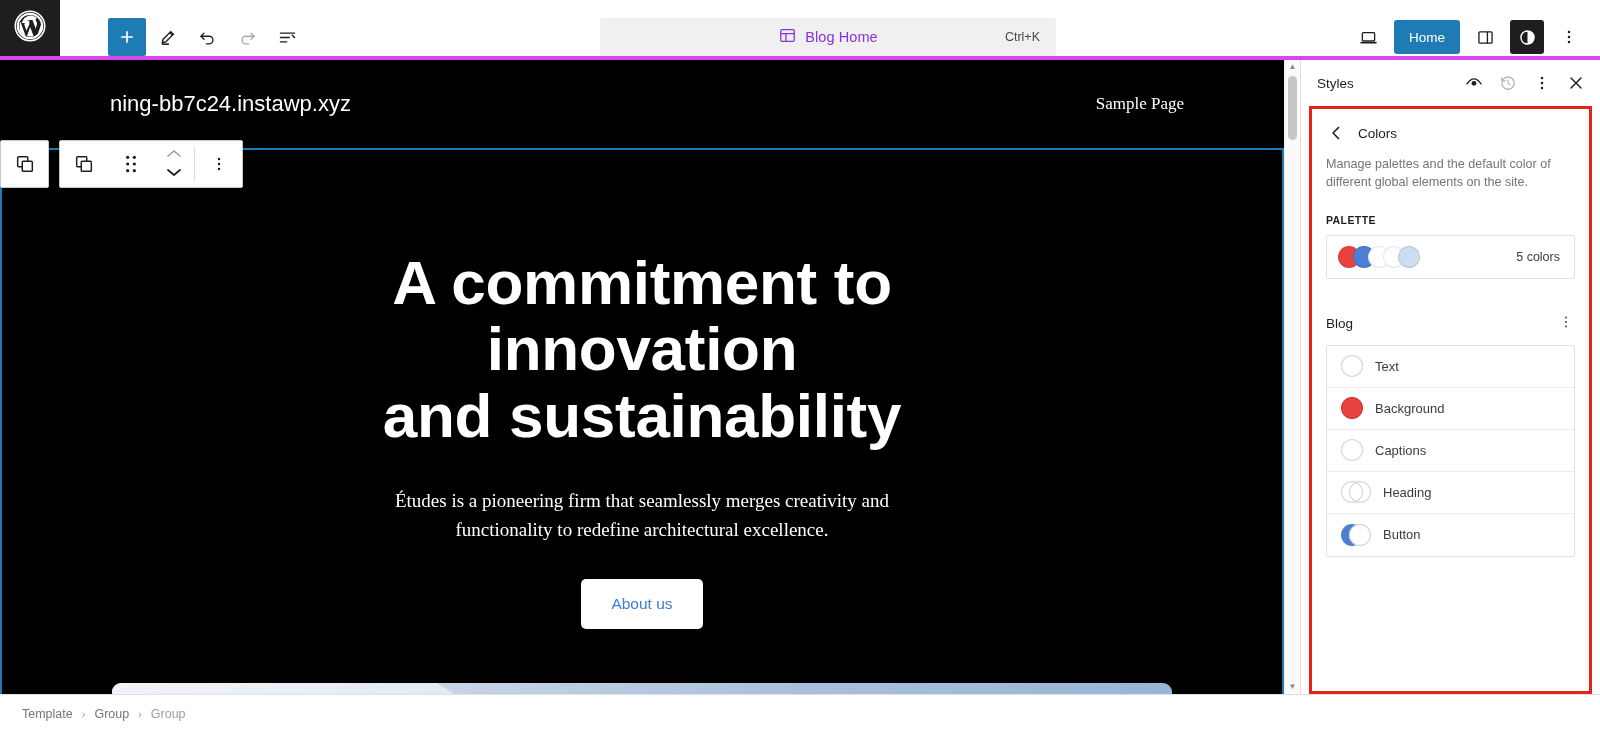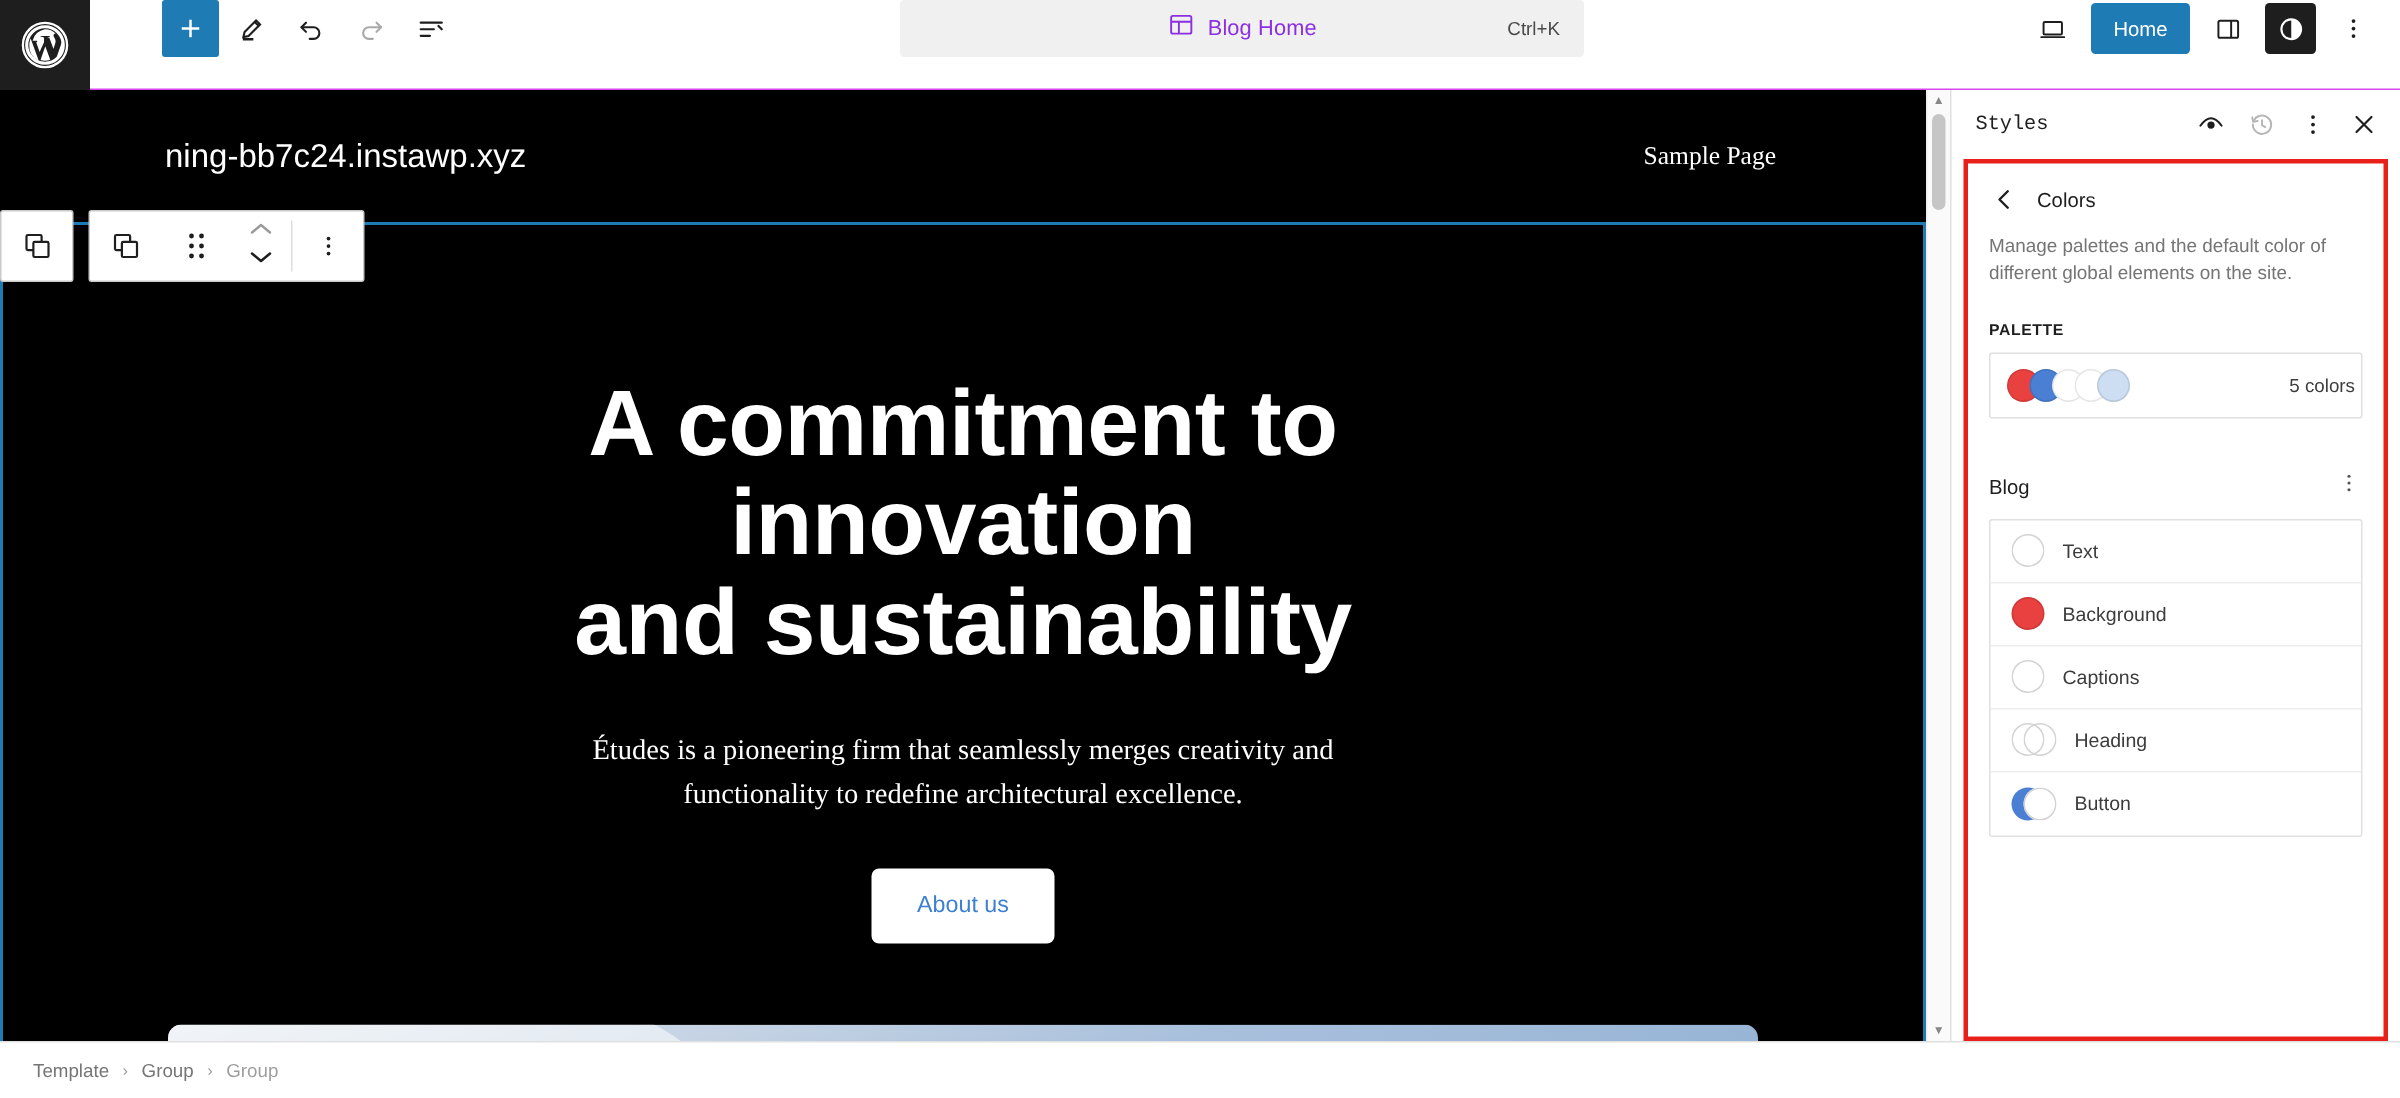--- a/index.html
+++ b/index.html
@@ -5,22 +5,22 @@
   * { box-sizing: border-box; margin: 0; padding: 0; }
   html, body {
     width: 1600px; height: 732px;
     font-family: "Liberation Sans", sans-serif;
     background: #fff; overflow: hidden;
   }
   .app { position: relative; width: 1600px; height: 732px; display: flex; flex-direction: column; }
 
   
   .topbar {
-    height: 60px; min-height: 60px; display: flex; align-items: flex-start;
-    background: #fff; border-bottom: 1px solid #d946ef; position: relative; z-index: 40; gap: 36px;
+    height: 60px; min-height: 60px; display: flex; align-items: flex-end;
+    background: #fff; border-bottom: 4px solid #d946ef; position: relative; z-index: 40; gap: 36px;
   }
   .wp-logo-btn {
     width: 60px; height: 60px; background: #1e1e1e; display: flex;
     align-items: center; justify-content: center; flex: 0 0 60px; cursor: pointer;
   }
   .wp-logo-btn svg { display: block; }
   .topbar-left { display: flex; align-items: center; gap: 2px; padding-left: 12px; }
   .tb-btn {
     width: 38px; height: 38px; display: flex; align-items: center; justify-content: center;
     border-radius: 2px; cursor: pointer; background: transparent; border: none;
@@ -119,41 +119,41 @@
 
   
   .sidebar {
     width: 300px; min-width: 300px; background: #fff; border-left: 1px solid #e0e0e0;
     display: flex; flex-direction: column; position: relative;
   }
   .sb-header {
     height: 46px; display: flex; align-items: center; padding: 0 8px 0 16px; gap: 2px;
     flex-shrink: 0;
   }
-  .sb-title { font-size: 13.5px; color: #1e1e1e; flex: 1; font-family: Liberation Mono, monospace; }
+  .sb-title { font-size: 13.5px; color: #1e1e1e; flex: 1; }
   .sb-icon-btn {
     width: 32px; height: 32px; display: flex; align-items: center; justify-content: center;
     cursor: pointer; border-radius: 2px; background: transparent; border: none;
   }
   .sb-icon-btn.muted { opacity: .32; }
 
   .colors-panel {
     margin: 0 8px 0 8px; border: 3px solid #e8201a; flex: 1;
     padding: 16px 14px 0 14px; overflow: hidden;
   }
   .panel-nav { display: flex; align-items: center; gap: 12px; margin-bottom: 14px; }
   .panel-back { width: 20px; display: flex; align-items: center; justify-content: center; cursor: pointer; }
   .panel-name { font-size: 13.5px; color: #1e1e1e; }
   .panel-desc { font-size: 12.6px; color: #757575; line-height: 1.45; margin-bottom: 22px; }
   .section-label {
     font-size: 10.5px; font-weight: bold; color: #1e1e1e; letter-spacing: .4px; margin-bottom: 9px;
   }
   .palette-row {
     height: 44px; border: 1px solid #e0e0e0; border-radius: 2px; display: flex;
-    align-items: center; justify-content: space-between; padding: 0 4px 0 11px; cursor: pointer;
+    align-items: center; justify-content: space-between; padding: 0 14px 0 11px; cursor: pointer;
   }
   .swatch-stack { display: flex; align-items: center; }
   .swatch { width: 22px; height: 22px; border-radius: 50%; margin-right: -7px; box-shadow: 0 0 0 1px rgba(0,0,0,.10) inset; }
   .palette-count { font-size: 12.5px; color: #3c3c3c; }
 
   .color-head {
     display: flex; align-items: center; justify-content: space-between;
     margin-top: 34px; margin-bottom: 10px;
   }
   .color-head-label { font-size: 13.5px; color: #1e1e1e; }

